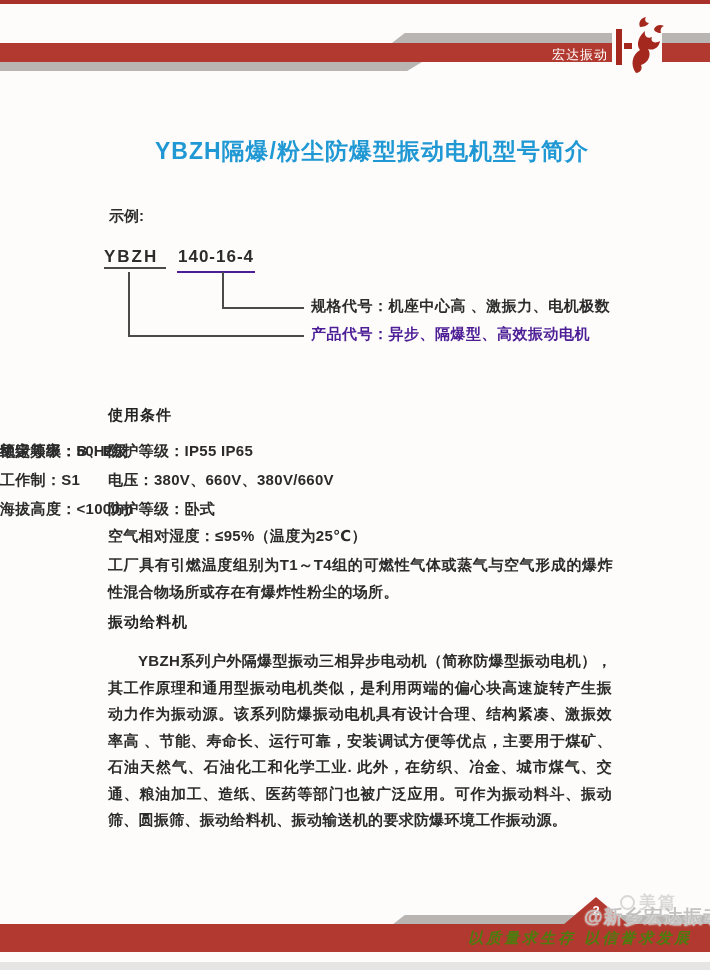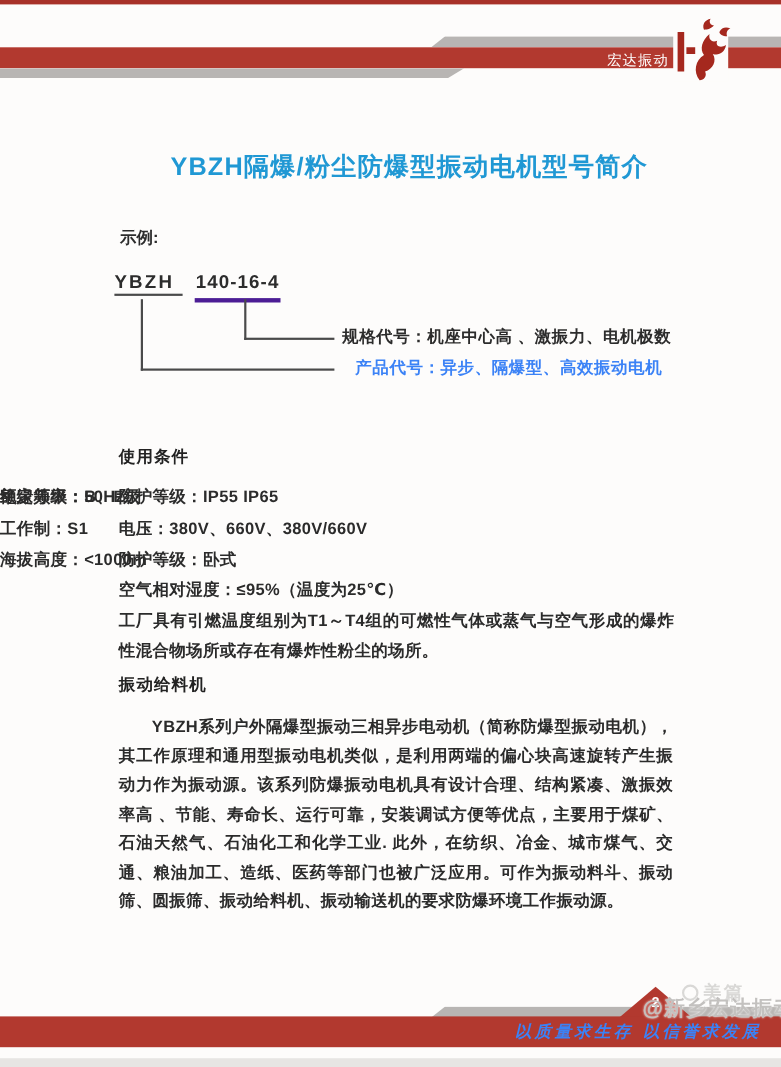--- a/index.html
+++ b/index.html
@@ -27,48 +27,48 @@
   .logo-svg path{fill:#a5281e;}
 
   .ftr-gray{position:absolute;top:915px;left:392px;width:318px;height:10px;background:#b8b5b3;
     clip-path:polygon(4% 0,100% 0,100% 100%,0 100%);}
   .ftr-red{position:absolute;top:924px;left:0;width:710px;height:28px;background:#b2392f;}
   .ftr-triangle{position:absolute;top:897px;left:563px;width:0;height:0;
     border-left:33px solid transparent;border-right:33px solid transparent;
     border-bottom:28px solid #b2392f;}
   .page-num{position:absolute;top:903px;left:582px;width:28px;text-align:center;
     color:#fff;font-size:13px;font-weight:bold;z-index:3;}
-  .slogan{position:absolute;top:929px;left:468px;color:#3b82f6;font-size:15px;
+  .slogan{position:absolute;top:929px;left:468px;color:#4d7c0f;font-size:15px;
     font-family:"DejaVu Serif","Liberation Serif",serif;font-style:italic;font-weight:bold;
     letter-spacing:3px;white-space:nowrap;z-index:2;}
   .wm-app{position:absolute;top:891px;left:620px;color:#d9d8d6;font-size:17px;font-weight:bold;
     letter-spacing:2px;z-index:4;display:flex;align-items:center;gap:4px;justify-content:flex-end;}
   .wm-app .ring{display:inline-block;width:15px;height:15px;border:2px solid #d9d8d6;
     border-radius:50%;box-sizing:border-box;}
   .wm-account{position:absolute;top:904px;left:584px;color:#c3c1bf;font-size:19px;font-weight:bold;
     letter-spacing:1px;white-space:nowrap;z-index:5;text-shadow:0 0 2px #ffffff;}
   .bottom-strip{position:absolute;top:962px;left:0;width:710px;height:8px;background:#e7e5e3;}
 
   
   .doc-title{position:absolute;top:136px;left:0;width:710px;text-align:center;
     color:#2098d4;font-size:23px;font-weight:bold;letter-spacing:1px;padding-left:17px;}
   .example-label{position:absolute;top:207px;left:109px;font-size:15px;font-weight:600;color:#2c2c2c;}
 
   .model-prefix{position:absolute;top:247px;left:104px;width:62px;text-align:left;
     font-size:17px;font-weight:600;letter-spacing:2px;color:#2c2c2c;
     border-bottom:2px solid #4a4a4a;padding-bottom:0;}
   .model-spec{position:absolute;top:247px;left:177px;width:78px;text-align:center;
     font-size:17px;font-weight:600;letter-spacing:1px;color:#2c2c2c;
-    border-bottom:4px solid #4c1d95;padding-bottom:4px;}
+    border-bottom:2px solid #4c1d95;padding-bottom:4px;}
   .vline-a{position:absolute;top:272px;left:128px;width:2px;height:65px;background:#4a4a4a;}
   .hline-a{position:absolute;top:335px;left:128px;width:176px;height:2px;background:#4a4a4a;}
   .vline-b{position:absolute;top:272px;left:222px;width:2px;height:37px;background:#4a4a4a;}
   .hline-b{position:absolute;top:307px;left:222px;width:82px;height:2px;background:#4a4a4a;}
   .spec-line{position:absolute;top:297px;left:311px;font-size:15px;font-weight:600;color:#2c2c2c;letter-spacing:.5px;white-space:nowrap;}
-  .product-line{position:absolute;top:325px;left:311px;font-size:15px;font-weight:600;color:#3b82f6;letter-spacing:.5px;white-space:nowrap;margin-left:12px;}
+  .product-line{position:absolute;top:325px;left:311px;font-size:15px;font-weight:600;color:#4c1d95;letter-spacing:.5px;white-space:nowrap;}
 
   .sec-heading{position:absolute;font-size:15px;font-weight:bold;color:#222;letter-spacing:1px;}
   .cond-heading{top:406px;left:108px;}
   .intro-heading{top:613px;left:108px;}
 
   .cond{position:absolute;font-size:15px;font-weight:600;color:#2b2b2b;white-space:nowrap;letter-spacing:.3px;}
   .r1{top:442px;} .r2{top:471px;} .r3{top:500px;} .r4{top:527px;}
   .c1{left:108px;}
   .cond-para{position:absolute;top:551px;left:108px;width:505px;font-size:15px;font-weight:600;
     color:#2b2b2b;line-height:27px;text-align:justify;letter-spacing:.3px;}

